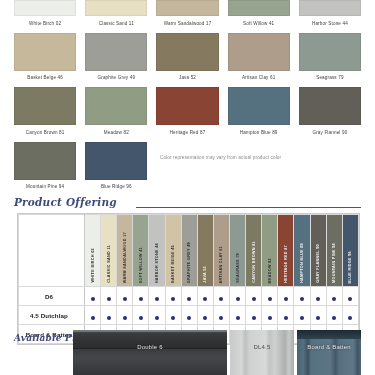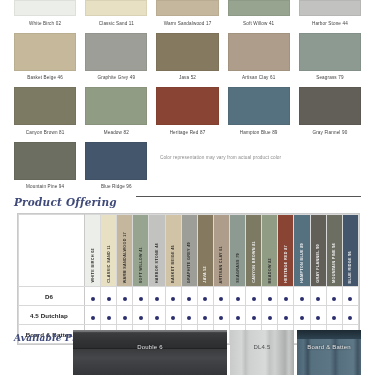--- a/index.html
+++ b/index.html
@@ -41,21 +41,21 @@
   }
 
   
   .script-head {
     font-family: "DejaVu Serif", serif;
     font-style: italic;
     font-weight: bold;
     color: #3f4a7a;
     letter-spacing: 0.2px;
   }
-  .head-wrap { display: flex; align-items: flex-start; gap: 19px; }
+  .head-wrap { display: flex; align-items: flex-end; gap: 19px; }
   .head-rule { flex: 1; height: 1px; background: #555; }
 
   #product-offering-head { position: absolute; left: 14px; top: 196px; width: 347px; }
   #product-offering-head .script-head { font-size: 10.5px; }
 
   #available-profiles-head { position: absolute; left: 14px; top: 333px; width: 347px; }
   #available-profiles-head .script-head { font-size: 9px; }
 
   
   #offering-table {

